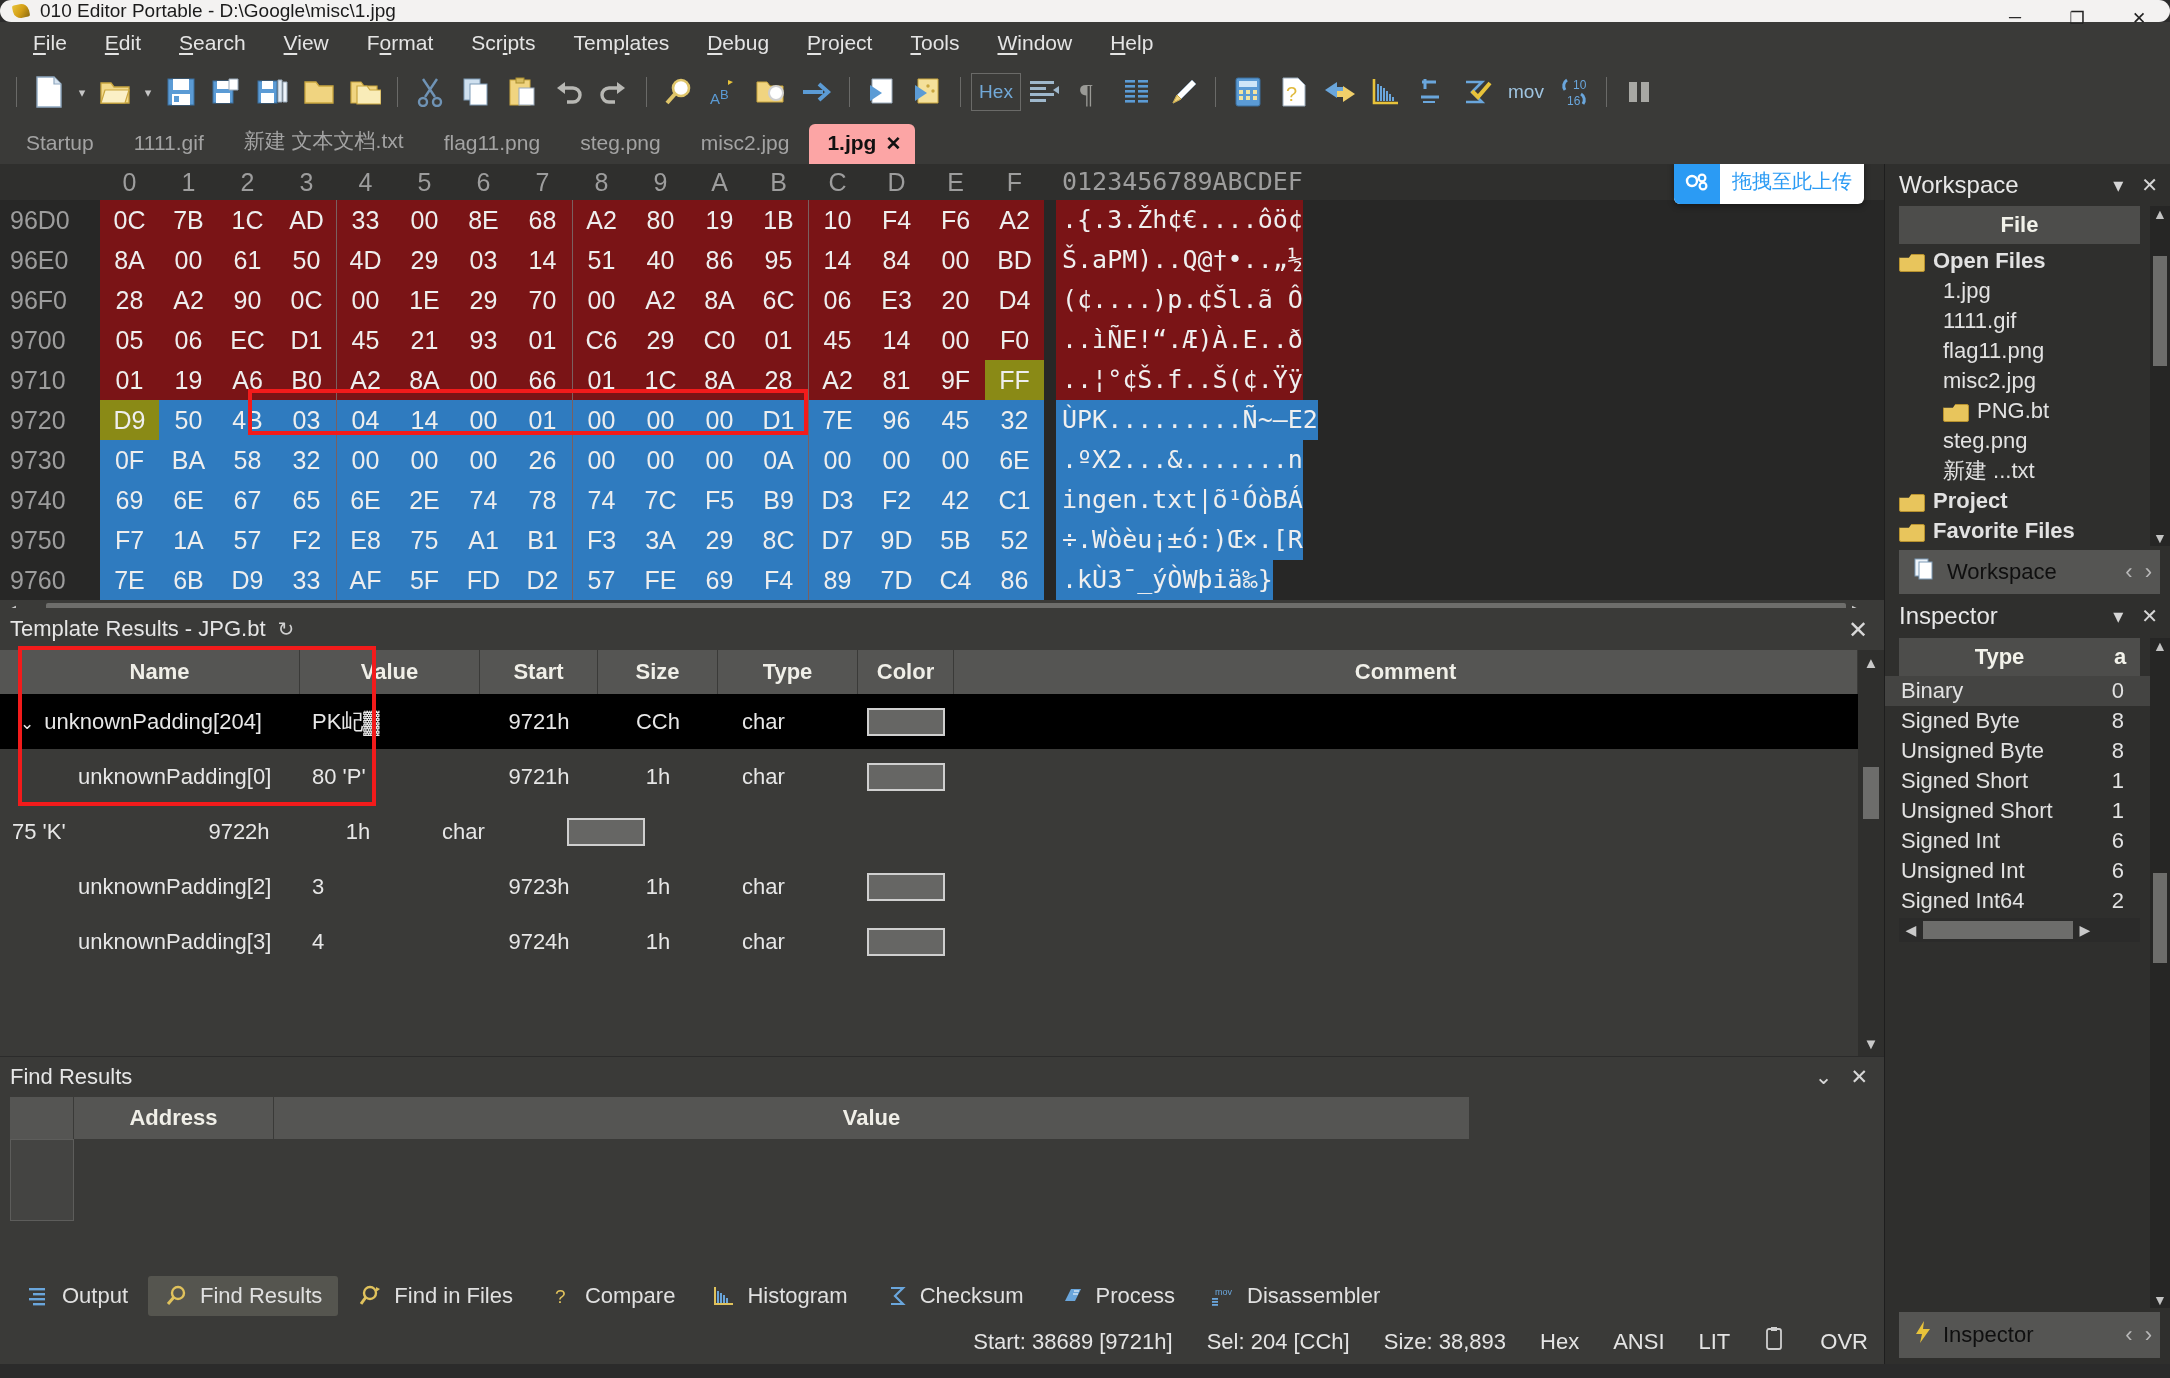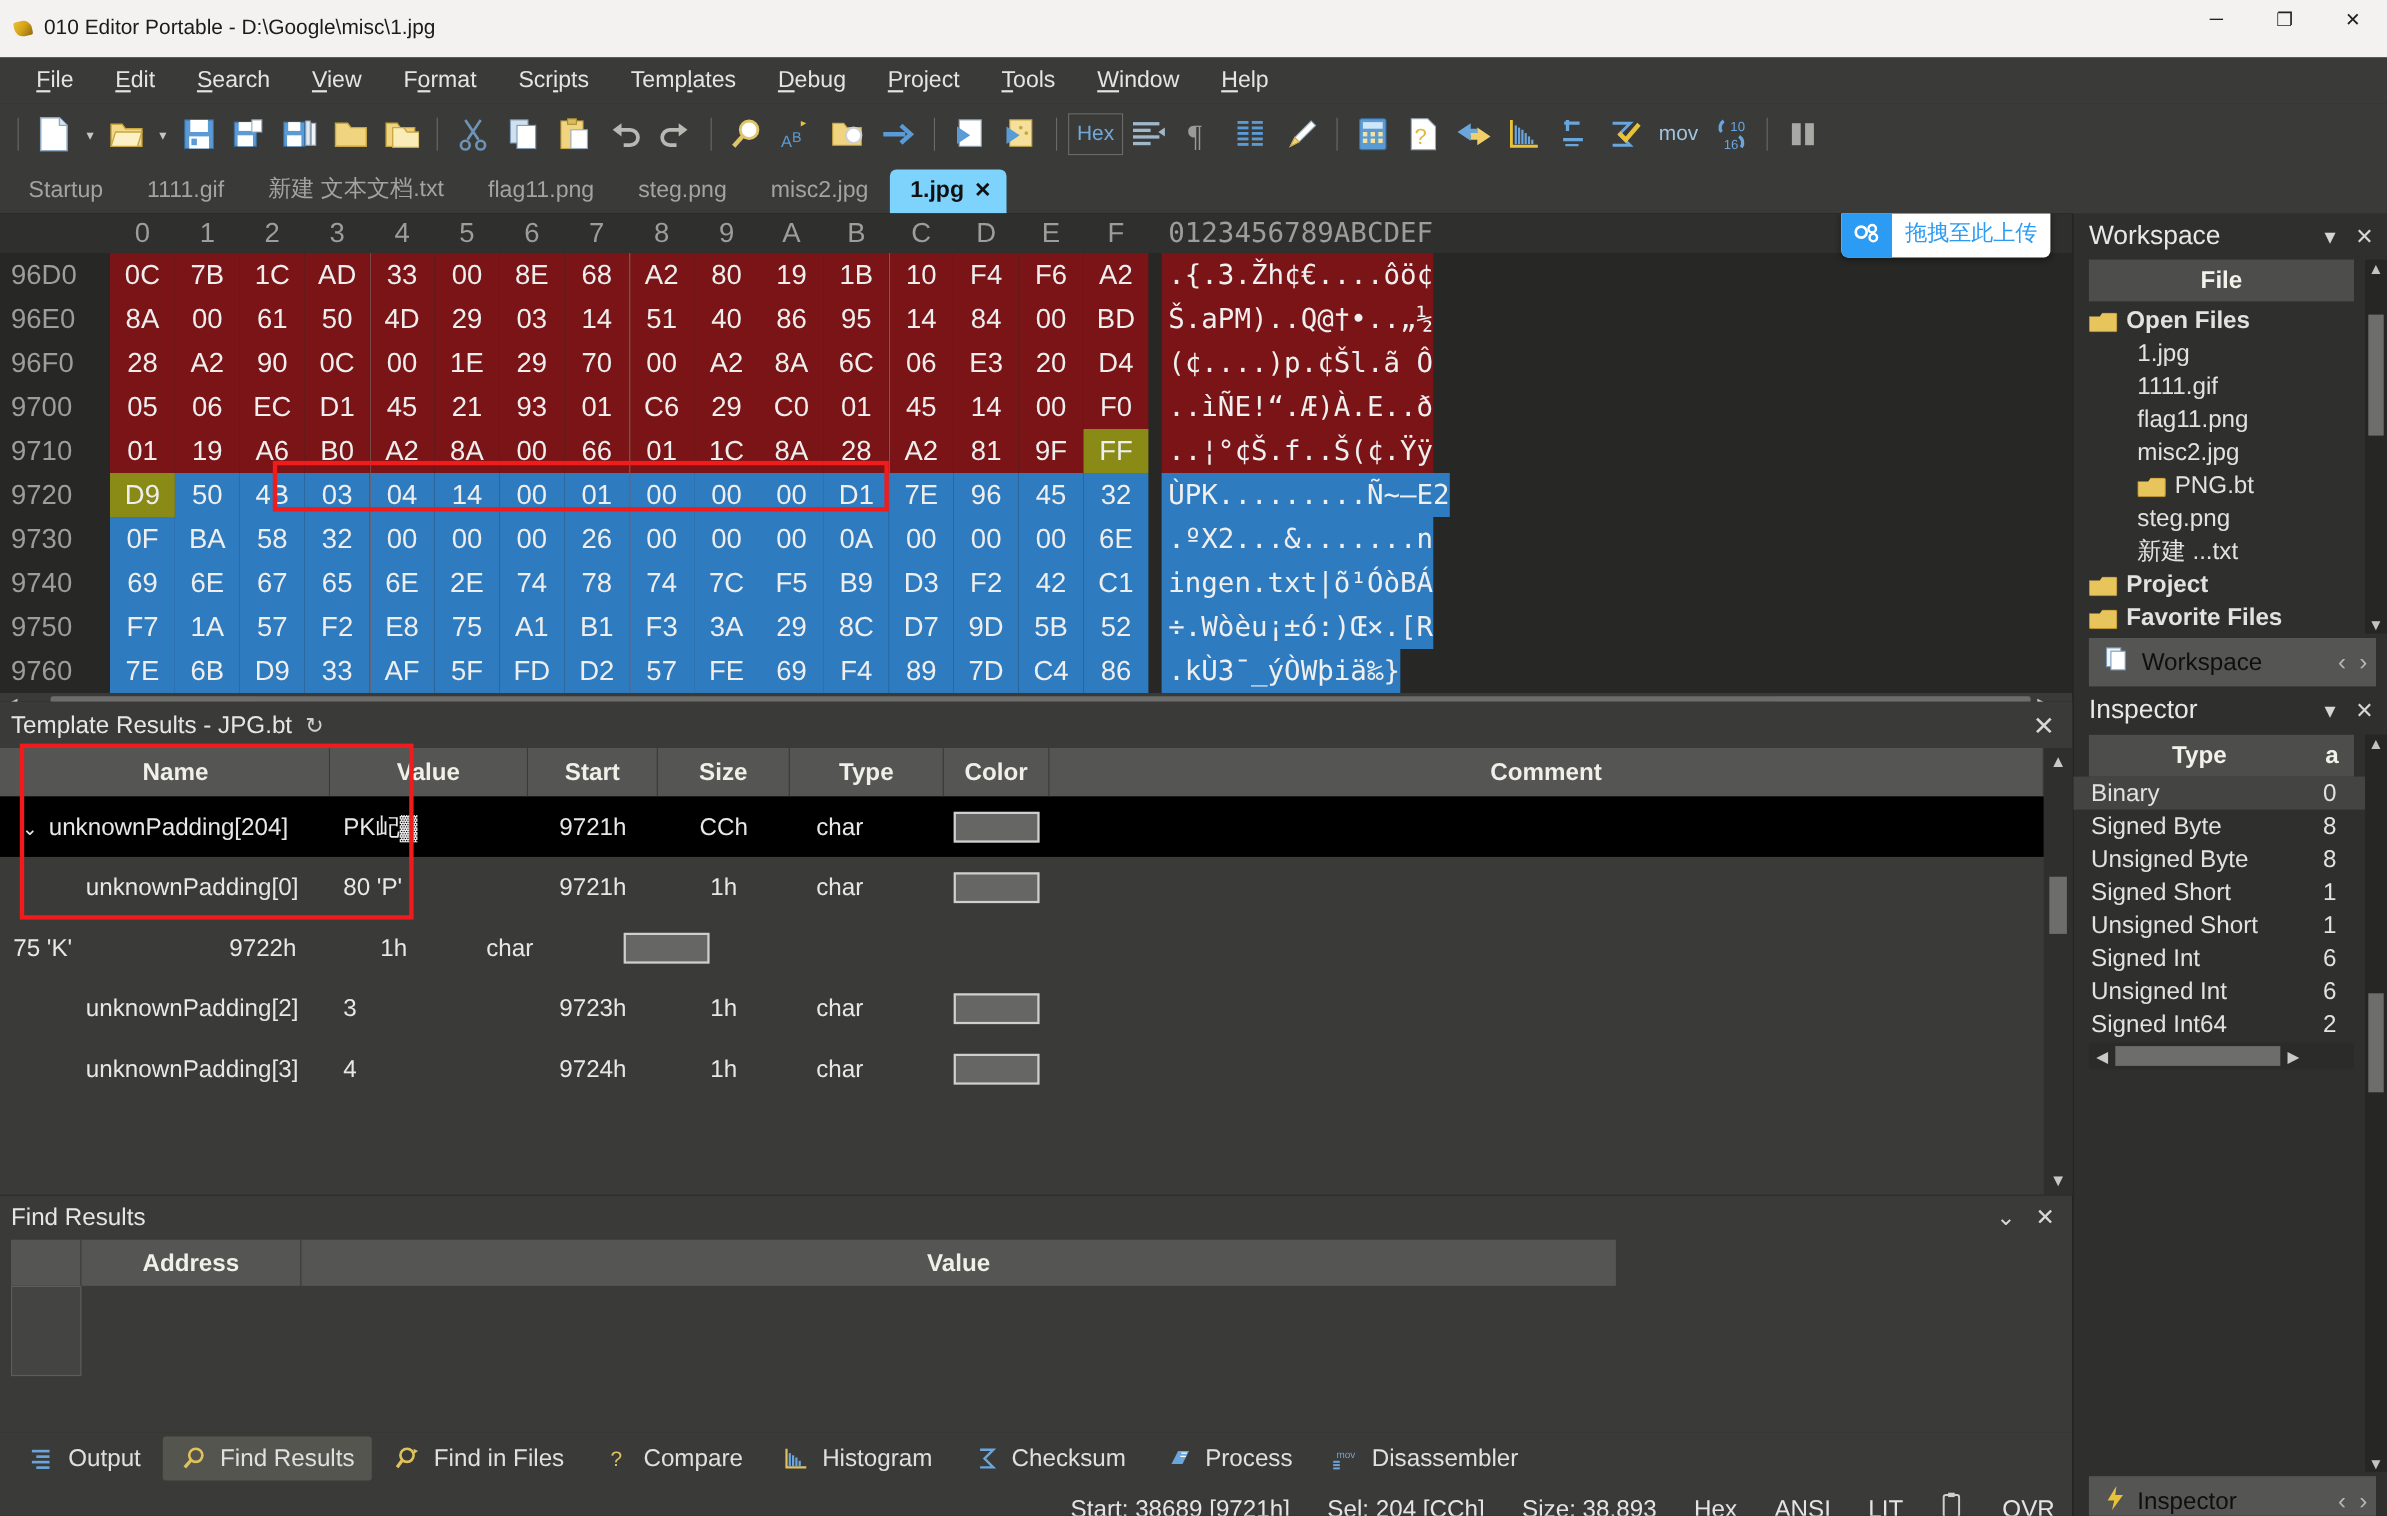--- a/index.html
+++ b/index.html
@@ -1,21 +1,21 @@
 <!DOCTYPE html>
 <html><head>
 <meta charset="utf-8">
 <style>
   * { box-sizing: border-box; margin:0; padding:0; }
   html,body{ width:2170px; height:1378px; overflow:hidden; background:#2b2b2b;
     font-family:"Liberation Sans", sans-serif; }
 
   
-  .titlebar{ height:52px; background:#f3f2f1; display:flex; align-items:center;
-    padding-left:10px; position:relative; }
+  .titlebar{ height:22px; background:#f3f2f1; display:flex; align-items:center;
+    padding-left:10px; position:relative;border-radius:16px; }
   .tb-icon{ width:22px; height:22px; margin-right:8px; position:relative; }
   .tb-icon:before{ content:""; position:absolute; left:3px; top:4px; width:16px; height:14px;
     background:linear-gradient(135deg,#e8c33a 0%,#d4a017 50%,#8a6a12 100%);
     border-radius:2px 8px 2px 8px; transform:rotate(-12deg); }
   .tb-title{ font-size:19px; color:#1b1b1b; }
   .tb-btns{ position:absolute; right:0; top:0; height:36px; display:flex; }
   .tb-btn{ width:62px; height:36px; display:flex; align-items:center; justify-content:center;
     color:#222; font-size:17px; }
 
   
@@ -36,21 +36,21 @@
     align-items:center; justify-content:center; color:#72a9d8; font-size:19px; }
   .movlbl{ color:#9fc4e0; font-size:19px; padding:0 6px; }
 
   
   .ico{ display:block; }
 
   
   .tabbar{ height:44px; background:#3a3a38; display:flex; align-items:flex-end;
     padding-left:6px; position:relative; }
   .tab{ padding:7px 20px 9px; font-size:21px; color:#a3a3a3; }
-  .tab.active{ background:#7dd3fc; color:#111; font-weight:bold; border-radius:6px 6px 0 0;
+  .tab.active{ background:#fca5a5; color:#111; font-weight:bold; border-radius:6px 6px 0 0;
     padding:7px 14px 9px 18px; }
   .tab .x{ margin-left:9px; font-size:19px; }
 
   
   .main{ display:flex; height:calc(1378px - 36px - 42px - 56px - 44px); }
   .leftcol{ width:1884px; display:flex; flex-direction:column; }
   .rightcol{ width:286px; background:#2f2f2d; border-left:1px solid #1e1e1e;
     display:flex; flex-direction:column; }
 
   

